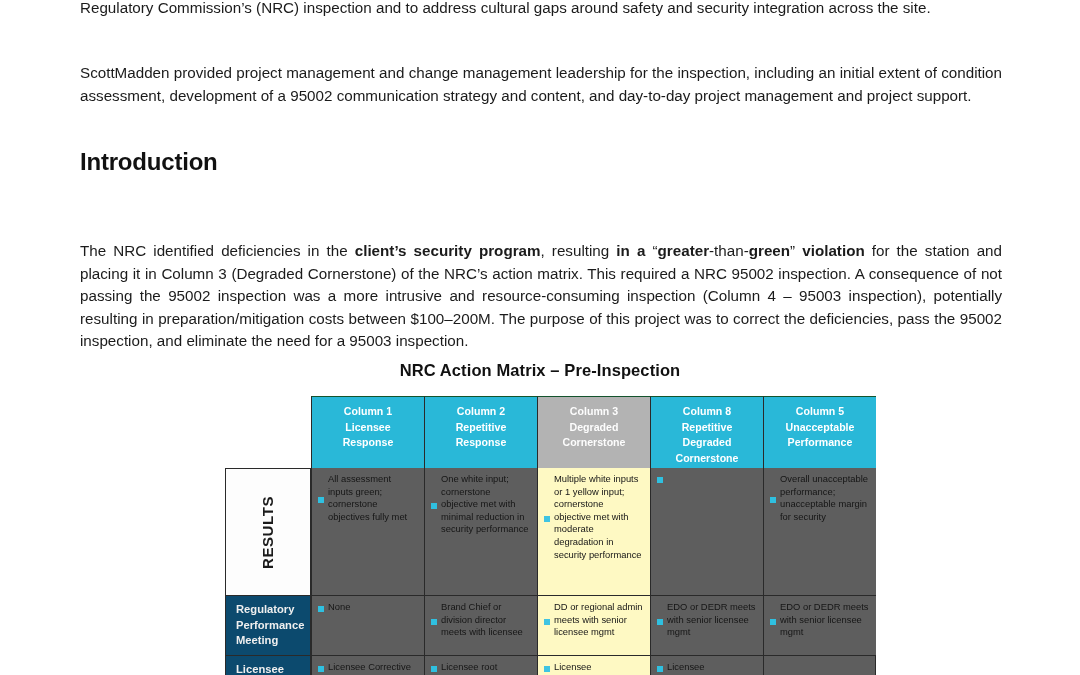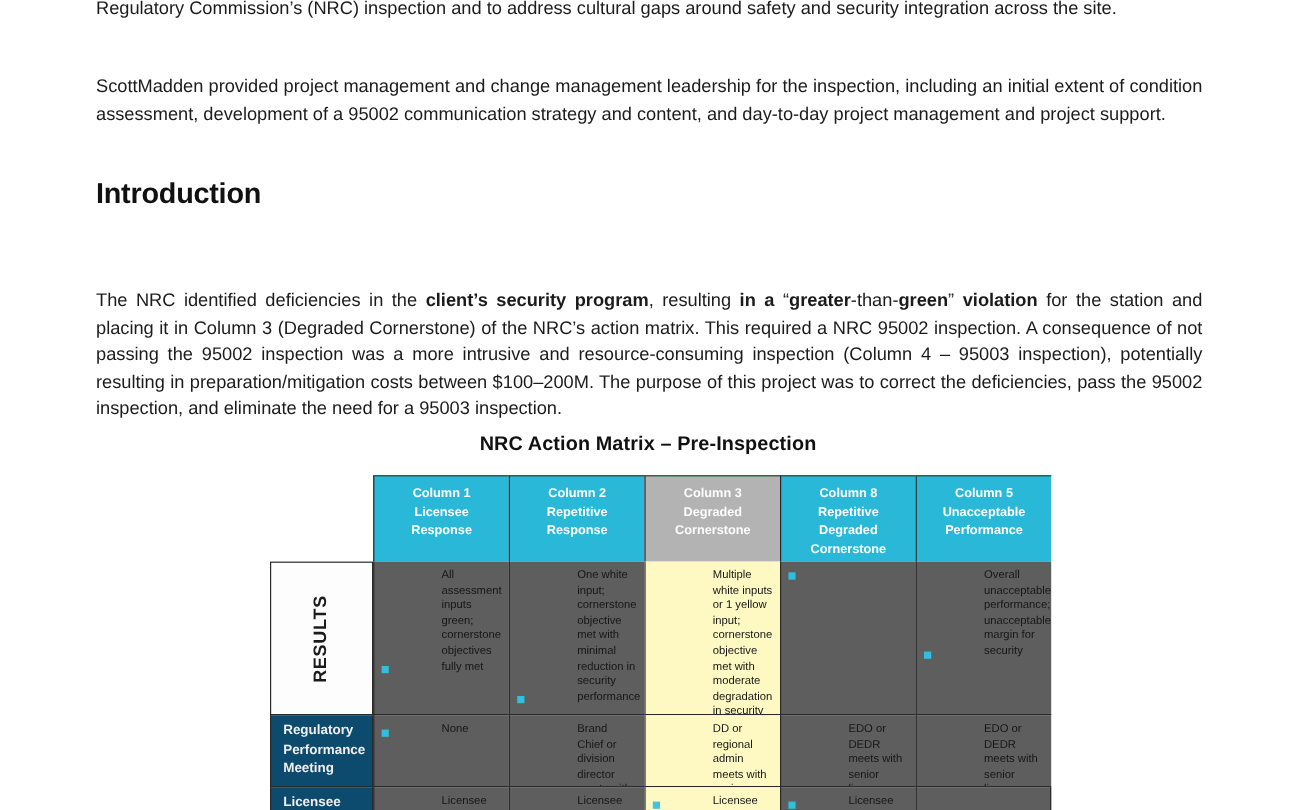--- a/index.html
+++ b/index.html
@@ -141,25 +141,24 @@
     background: #5e5e5e;
     border-left: 1px solid #2a2a2a;
     border-bottom: 1px solid #2a2a2a;
     padding: 5px 7px 0 6px;
   }
   .dcell:last-child { border-right: 1px solid #2a2a2a; }
   .dcell.col3 { background: #fef9c3; }
 
   .bullet-line {
     display: flex;
-    align-items: flex-end;
+    align-items: center;
     font-size: 9.4px;
     line-height: 12.6px;
     color: #161616;
-    gap: 40px;
   }
   .bullet-sq {
     flex: 0 0 auto;
     width: 6px;
     height: 6px;
     background: #2fc0e0;
     margin: 3.5px 4px 0 0;
   }
   .bullet-txt { flex: 1 1 auto; }
 

